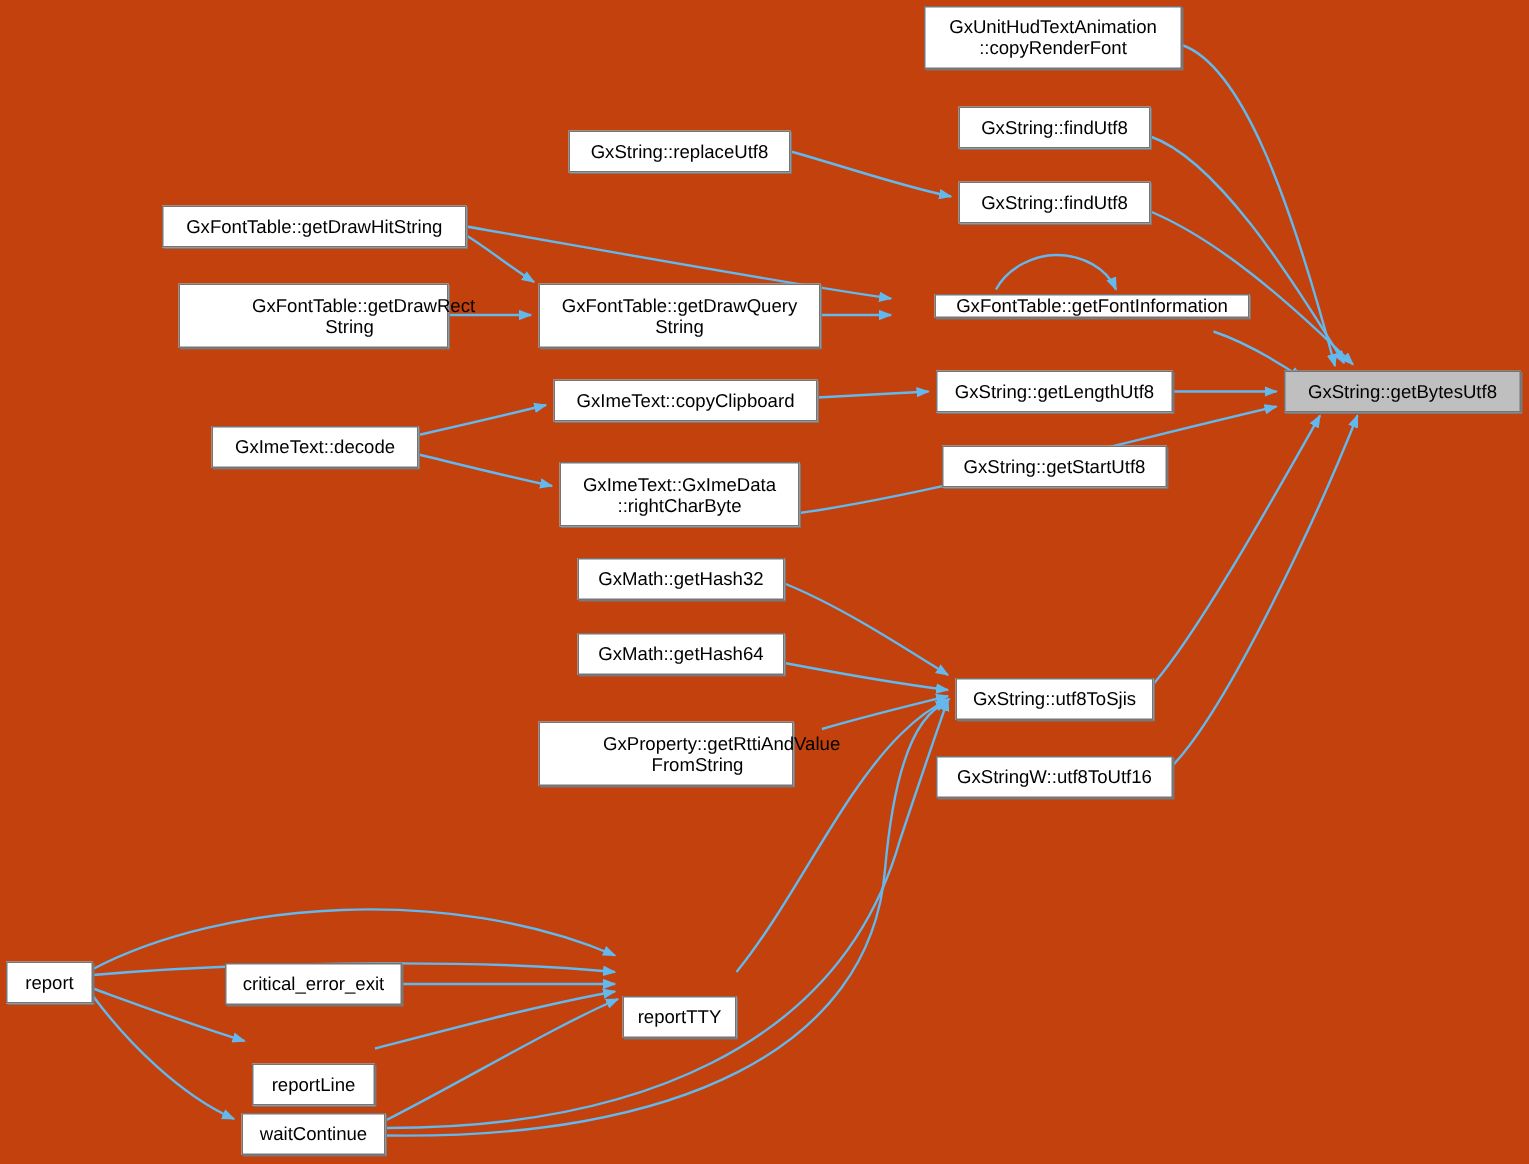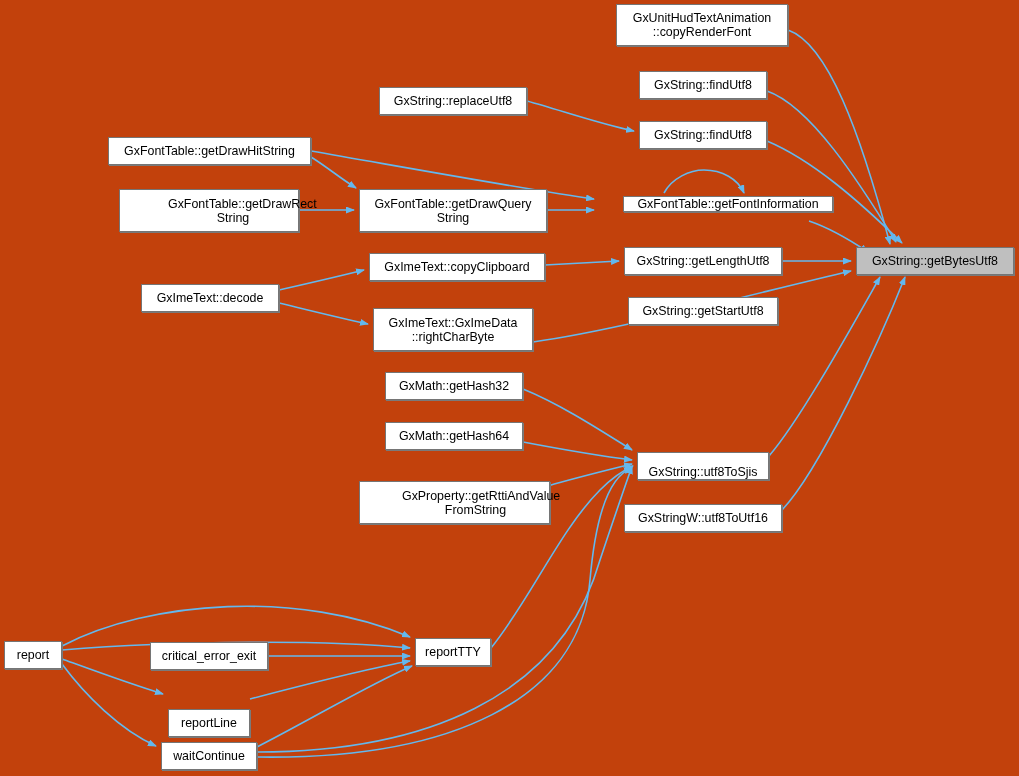--- a/index.html
+++ b/index.html
@@ -104,23 +104,23 @@
       <div class="node" style="left: 599px; top: 196px; width: 210px; height: 16px; margin-left: 24px;"><span class="node-label">GxFontTable::getFontInformation</span></div>
       <div class="node highlight" style="left: 856px; top: 247px; width: 158px; height: 28px;"><span class="node-label">GxString::getBytesUtf8</span></div>
       <div class="node" style="left: 624px; top: 247px; width: 158px; height: 28px;"><span class="node-label">GxString::getLengthUtf8</span></div>
       <div class="node" style="left: 369px; top: 253px; width: 176px; height: 28px;"><span class="node-label">GxImeText::copyClipboard</span></div>
       <div class="node" style="left: 141px; top: 284px; width: 138px; height: 28px;"><span class="node-label">GxImeText::decode</span></div>
       <div class="node" style="left: 628px; top: 297px; width: 150px; height: 28px;"><span class="node-label">GxString::getStartUtf8</span></div>
       <div class="node" style="left: 373px; top: 308px; width: 160px; height: 43px;"><span class="node-label">GxImeText::GxImeData
 ::rightCharByte</span></div>
       <div class="node" style="left: 385px; top: 372px; width: 138px; height: 28px;"><span class="node-label">GxMath::getHash32</span></div>
       <div class="node" style="left: 385px; top: 422px; width: 138px; height: 28px;"><span class="node-label">GxMath::getHash64</span></div>
-      <div class="node" style="left: 637px; top: 452px; width: 132px; height: 28px; align-items: flex-end;"><span class="node-label">GxString::utf8ToSjis</span></div>
-      <div class="node" style="left: 359px; top: 481px; width: 191px; height: 43px; padding-left: 42px;"><span class="node-label">GxProperty::getRttiAndValue
+      <div class="node" style="left: 637px; top: 452px; width: 132px; height: 28px;"><span class="node-label">GxString::utf8ToSjis</span></div>
+      <div class="node" style="left: 359px; top: 481px; width: 170px; height: 43px; padding-left: 42px;"><span class="node-label">GxProperty::getRttiAndValue
 FromString</span></div>
       <div class="node" style="left: 624px; top: 504px; width: 158px; height: 28px;"><span class="node-label">GxStringW::utf8ToUtf16</span></div>
       <div class="node" style="left: 4px; top: 641px; width: 58px; height: 28px; justify-content: flex-end;"><span class="node-label">report</span></div>
       <div class="node" style="left: 150px; top: 642px; width: 118px; height: 28px;"><span class="node-label">critical_error_exit</span></div>
-      <div class="node" style="left: 415px; top: 638px; width: 76px; height: 28px;"><span class="node-label">reportTTY</span></div>
+      <div class="node" style="left: 415px; top: 664px; width: 76px; height: 28px;"><span class="node-label">reportTTY</span></div>
       <div class="node" style="left: 168px; top: 692px; width: 82px; height: 28px; margin-top: 17px;"><span class="node-label">reportLine</span></div>
       <div class="node" style="left: 161px; top: 742px; width: 96px; height: 28px;"><span class="node-label">waitContinue</span></div>
     </div>
 </div>
 
 </body></html>

